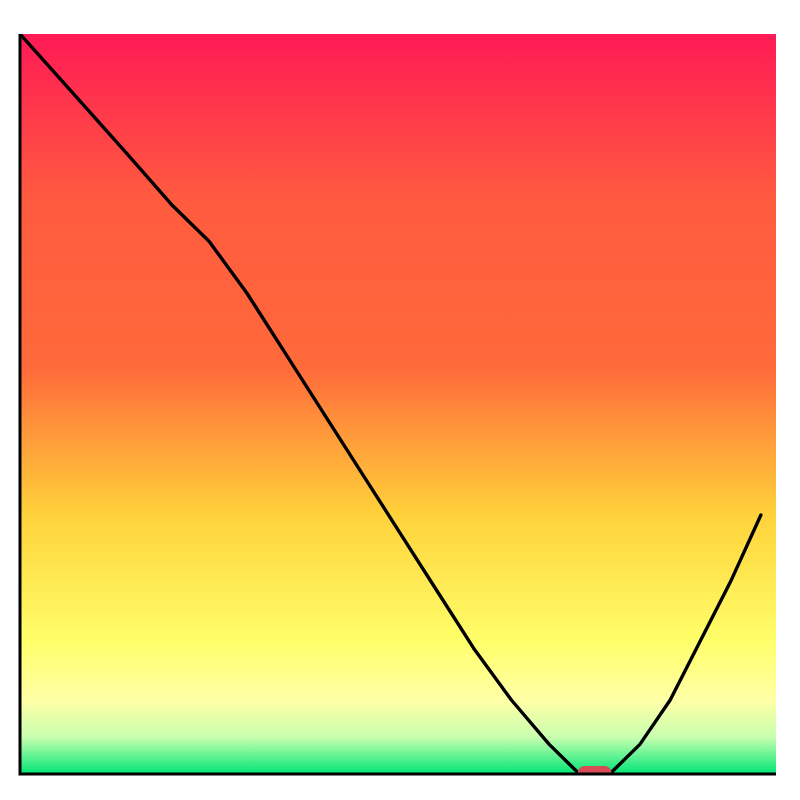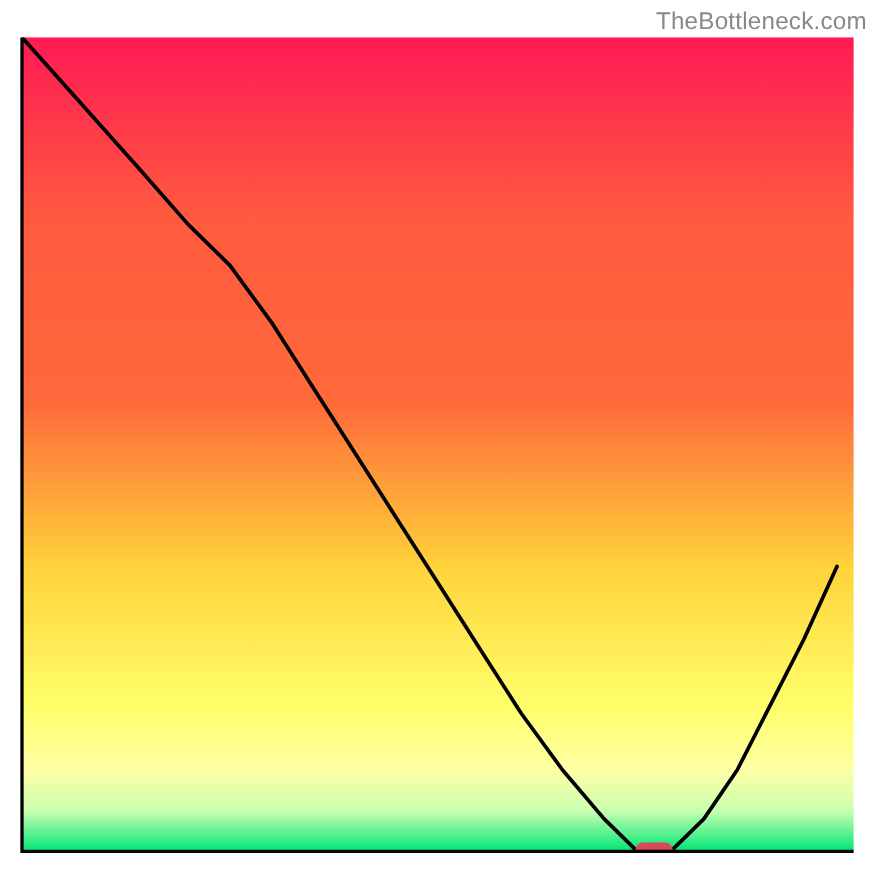--- a/index.html
+++ b/index.html
@@ -46,21 +46,20 @@
   }
   svg.plot .marker {
     fill: #d64b56;
     stroke: none;
   }
 </style>
 </head>
 <body>
 
 <div class="container">
-  <div class="watermark">TheBottleneck.com</div>
   <svg class="plot" viewBox="0 0 800 800">
     <defs>
       <linearGradient id="bgGrad" x1="0" y1="0" x2="0" y2="1">
         <stop id="g0" offset="0%" stop-color="#ff1a55"></stop>
         <stop id="g1" offset="22%" stop-color="#ff5a3f"></stop>
         <stop id="g2" offset="45%" stop-color="#ff6a3a"></stop>
         <stop id="g3" offset="65%" stop-color="#ffd23a"></stop>
         <stop id="g4" offset="82%" stop-color="#ffff6a"></stop>
         <stop id="g5" offset="90%" stop-color="#ffffa6"></stop>
         <stop id="g6" offset="95%" stop-color="#c9ffb0"></stop>

